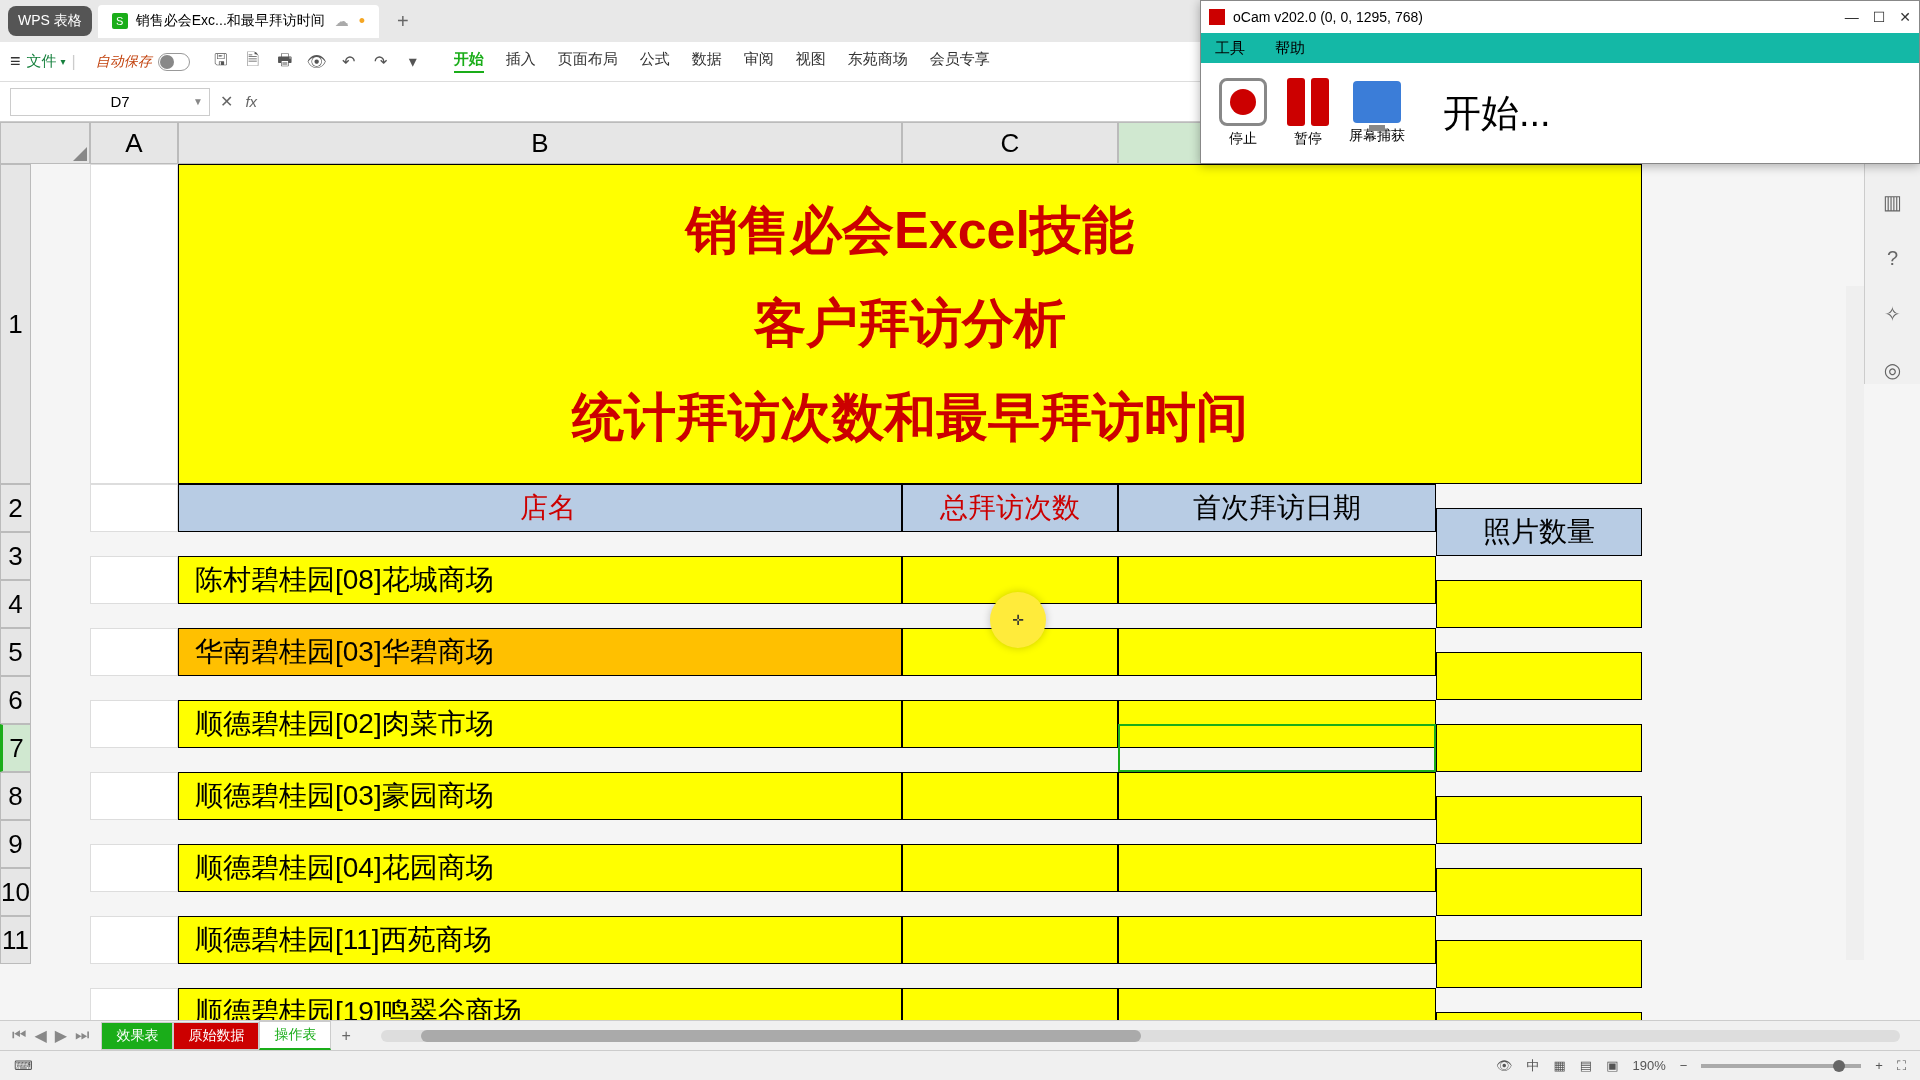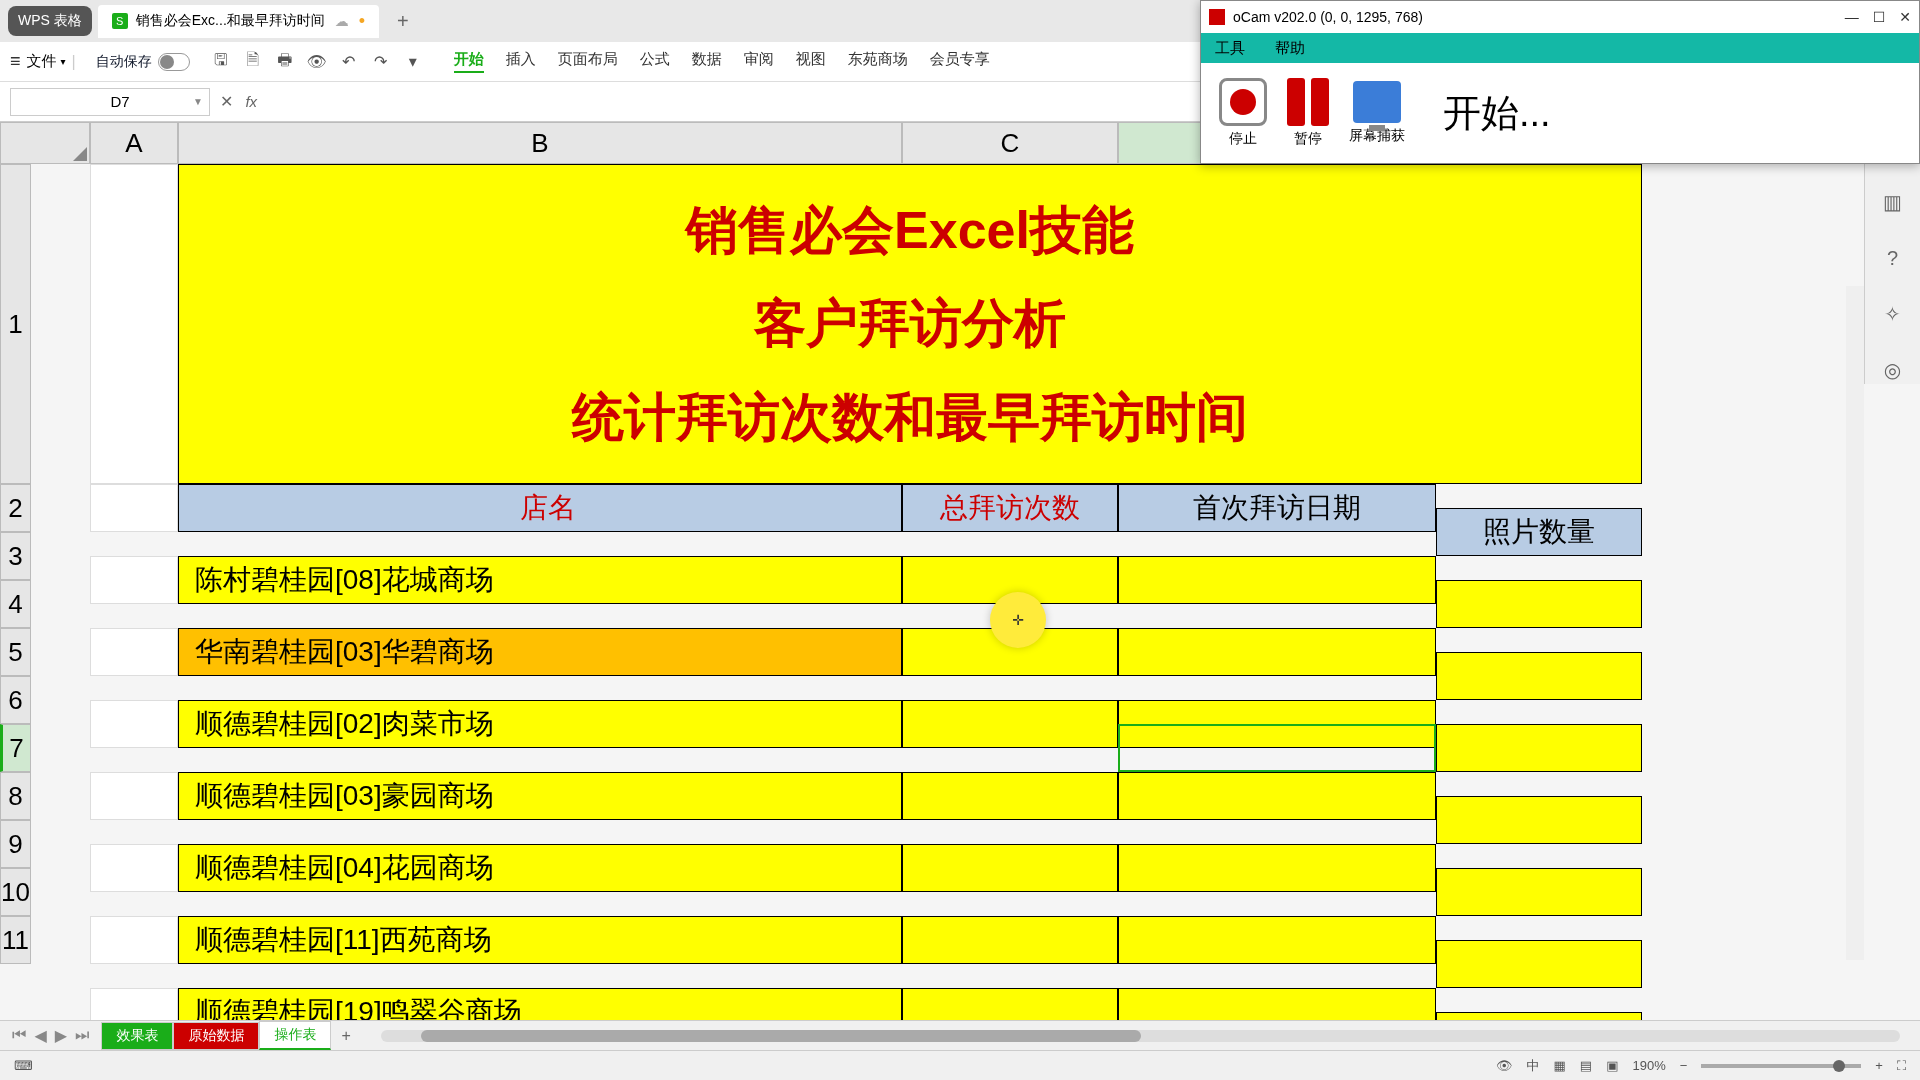--- a/index.html
+++ b/index.html
@@ -10,22 +10,22 @@
 .app-label { background: #555; color: #fff; font-size: 14px; padding: 6px 10px; border-radius: 8px; margin-right: 6px; }
 .doc-tab { background: #fff; display: flex; align-items: center; padding: 6px 14px; border-radius: 4px 4px 0 0; font-size: 14px; margin-right: 6px; }
 .doc-tab .s-icon { width: 16px; height: 16px; background: #1aad19; color: #fff; display: inline-flex; align-items: center; justify-content: center; font-size: 11px; margin-right: 8px; border-radius: 2px; }
 .doc-tab .bullet { color: #f5a623; margin-left: 10px; font-size: 18px; }
 .new-tab { font-size: 20px; color: #666; padding: 0 12px; cursor: pointer; }
 
 
 .menu-bar { height: 40px; background: #fff; display: flex; align-items: center; border-bottom: 1px solid #ddd; padding: 0 10px; }
 .menu-left { display: flex; align-items: center; gap: 6px; }
 .hamburger { font-size: 18px; color: #333; }
-.file-menu { font-size: 15px; color: #000000; display: flex; align-items: center; gap: 4px; }
-.autosave { display: flex; align-items: flex-end; gap: 6px; margin-left: 14px; font-size: 14px; color: #0f172a; }
+.file-menu { font-size: 15px; color: #15803d; display: flex; align-items: center; gap: 4px; }
+.autosave { display: flex; align-items: flex-end; gap: 6px; margin-left: 14px; font-size: 14px; color: #c2410c; font-style: italic; }
 .toggle { width: 32px; height: 18px; border: 1px solid #999; border-radius: 9px; position: relative; }
 .toggle::after { content: ""; width: 14px; height: 14px; background: #888; border-radius: 50%; position: absolute; left: 1px; top: 1px; }
 .toolbar-icons { display: flex; gap: 10px; margin-left: 14px; }
 .tb-icon { width: 22px; height: 22px; display: flex; align-items: center; justify-content: center; color: #555; font-size: 16px; }
 .ribbon-tabs { display: flex; gap: 22px; margin-left: 24px; font-size: 15px; color: #333; }
 .ribbon-tab.active { color: #1aad19; font-weight: bold; border-bottom: 2px solid #1aad19; padding-bottom: 2px; }
 
 
 .formula-bar { height: 40px; background: #fff; display: flex; align-items: center; border-bottom: 1px solid #ccc; padding: 0 10px; gap: 10px; }
 .name-box { width: 200px; height: 28px; border: 1px solid #ccc; background: #fff; display: flex; align-items: center; justify-content: center; font-size: 15px; position: relative; padding-left: 20px; }

